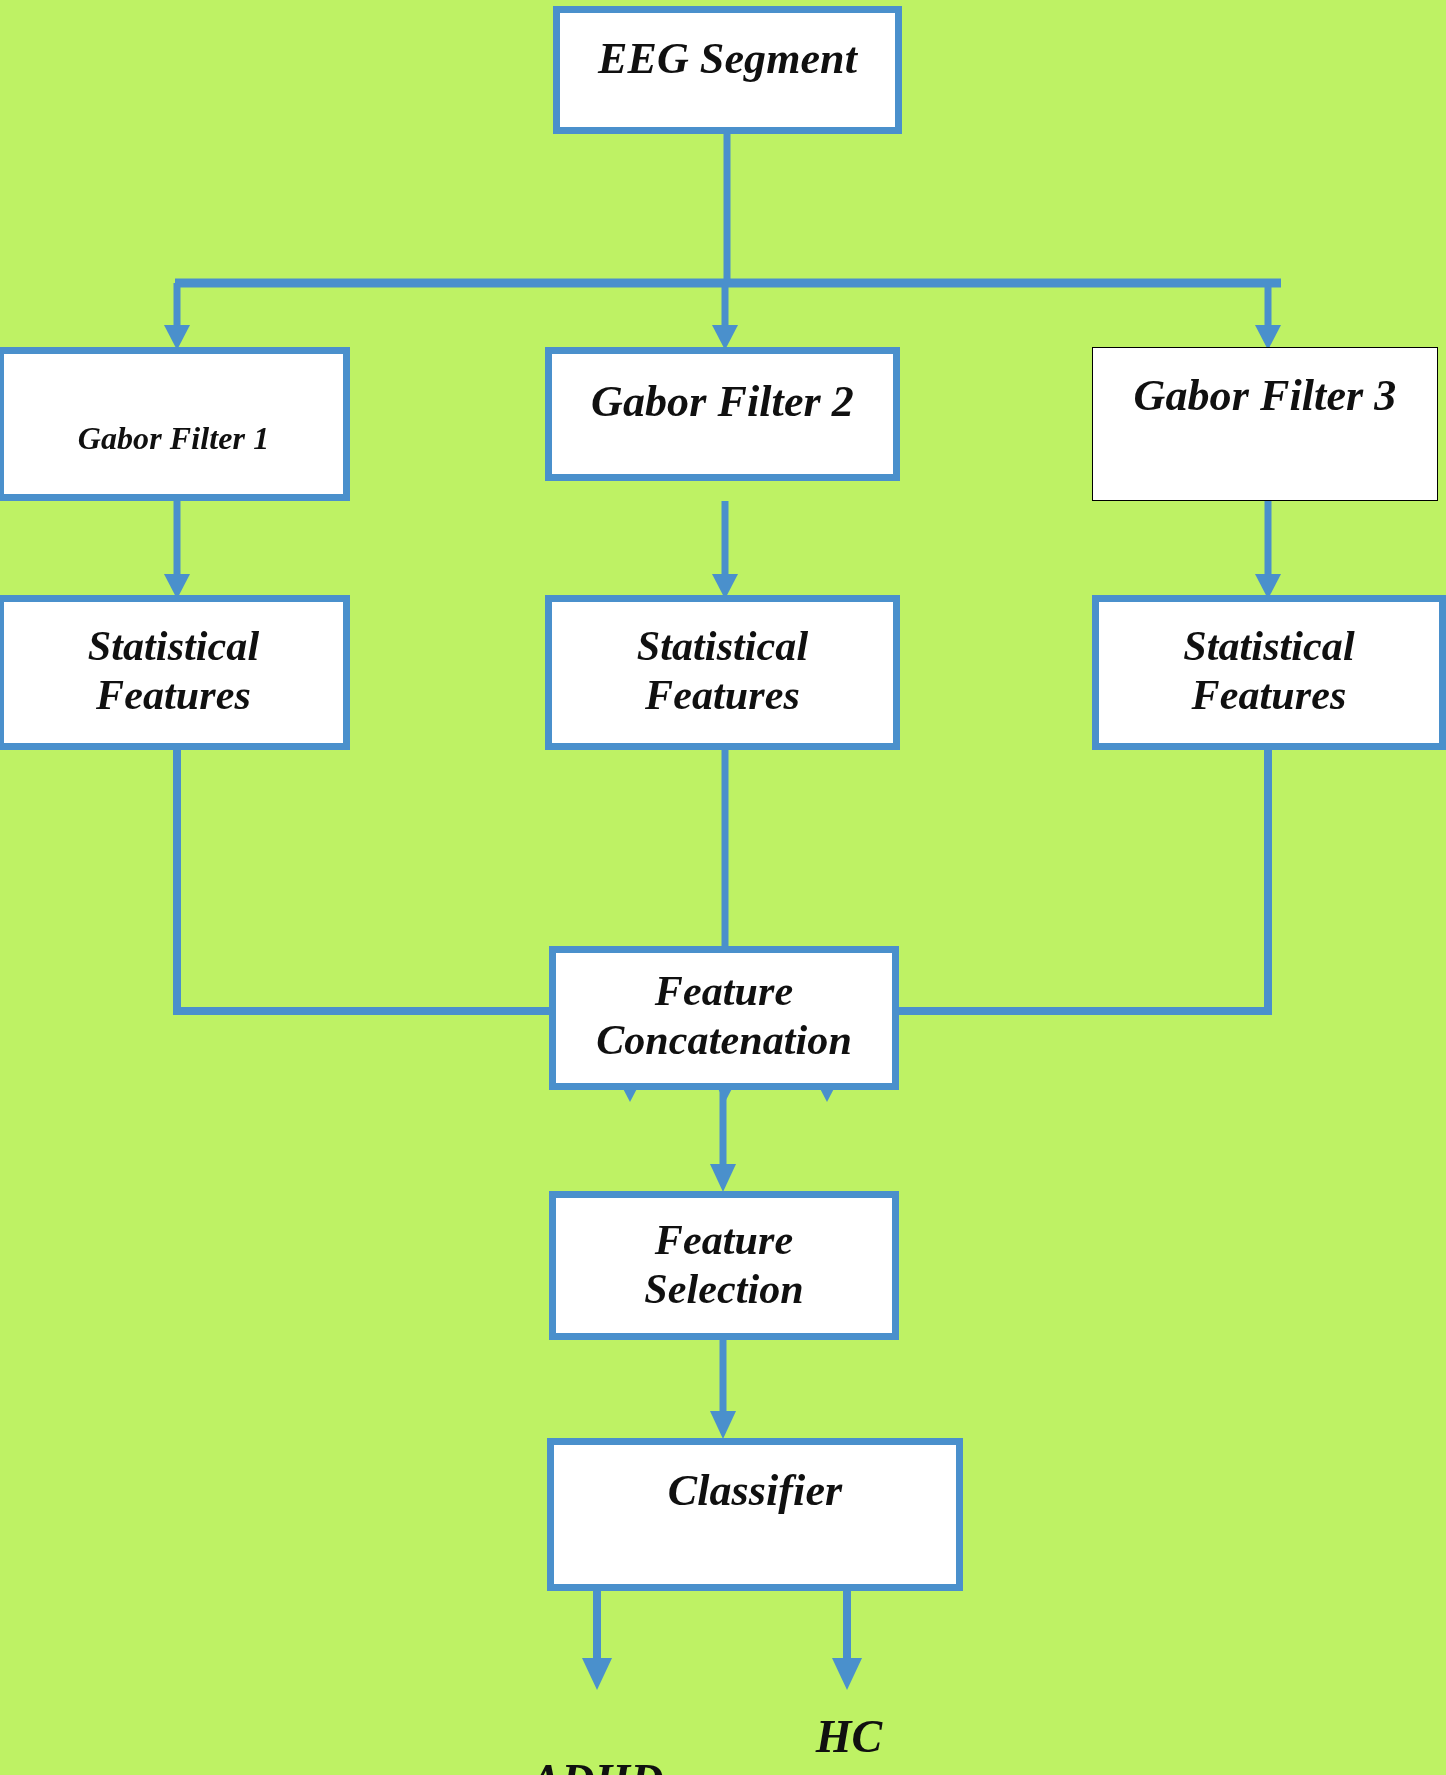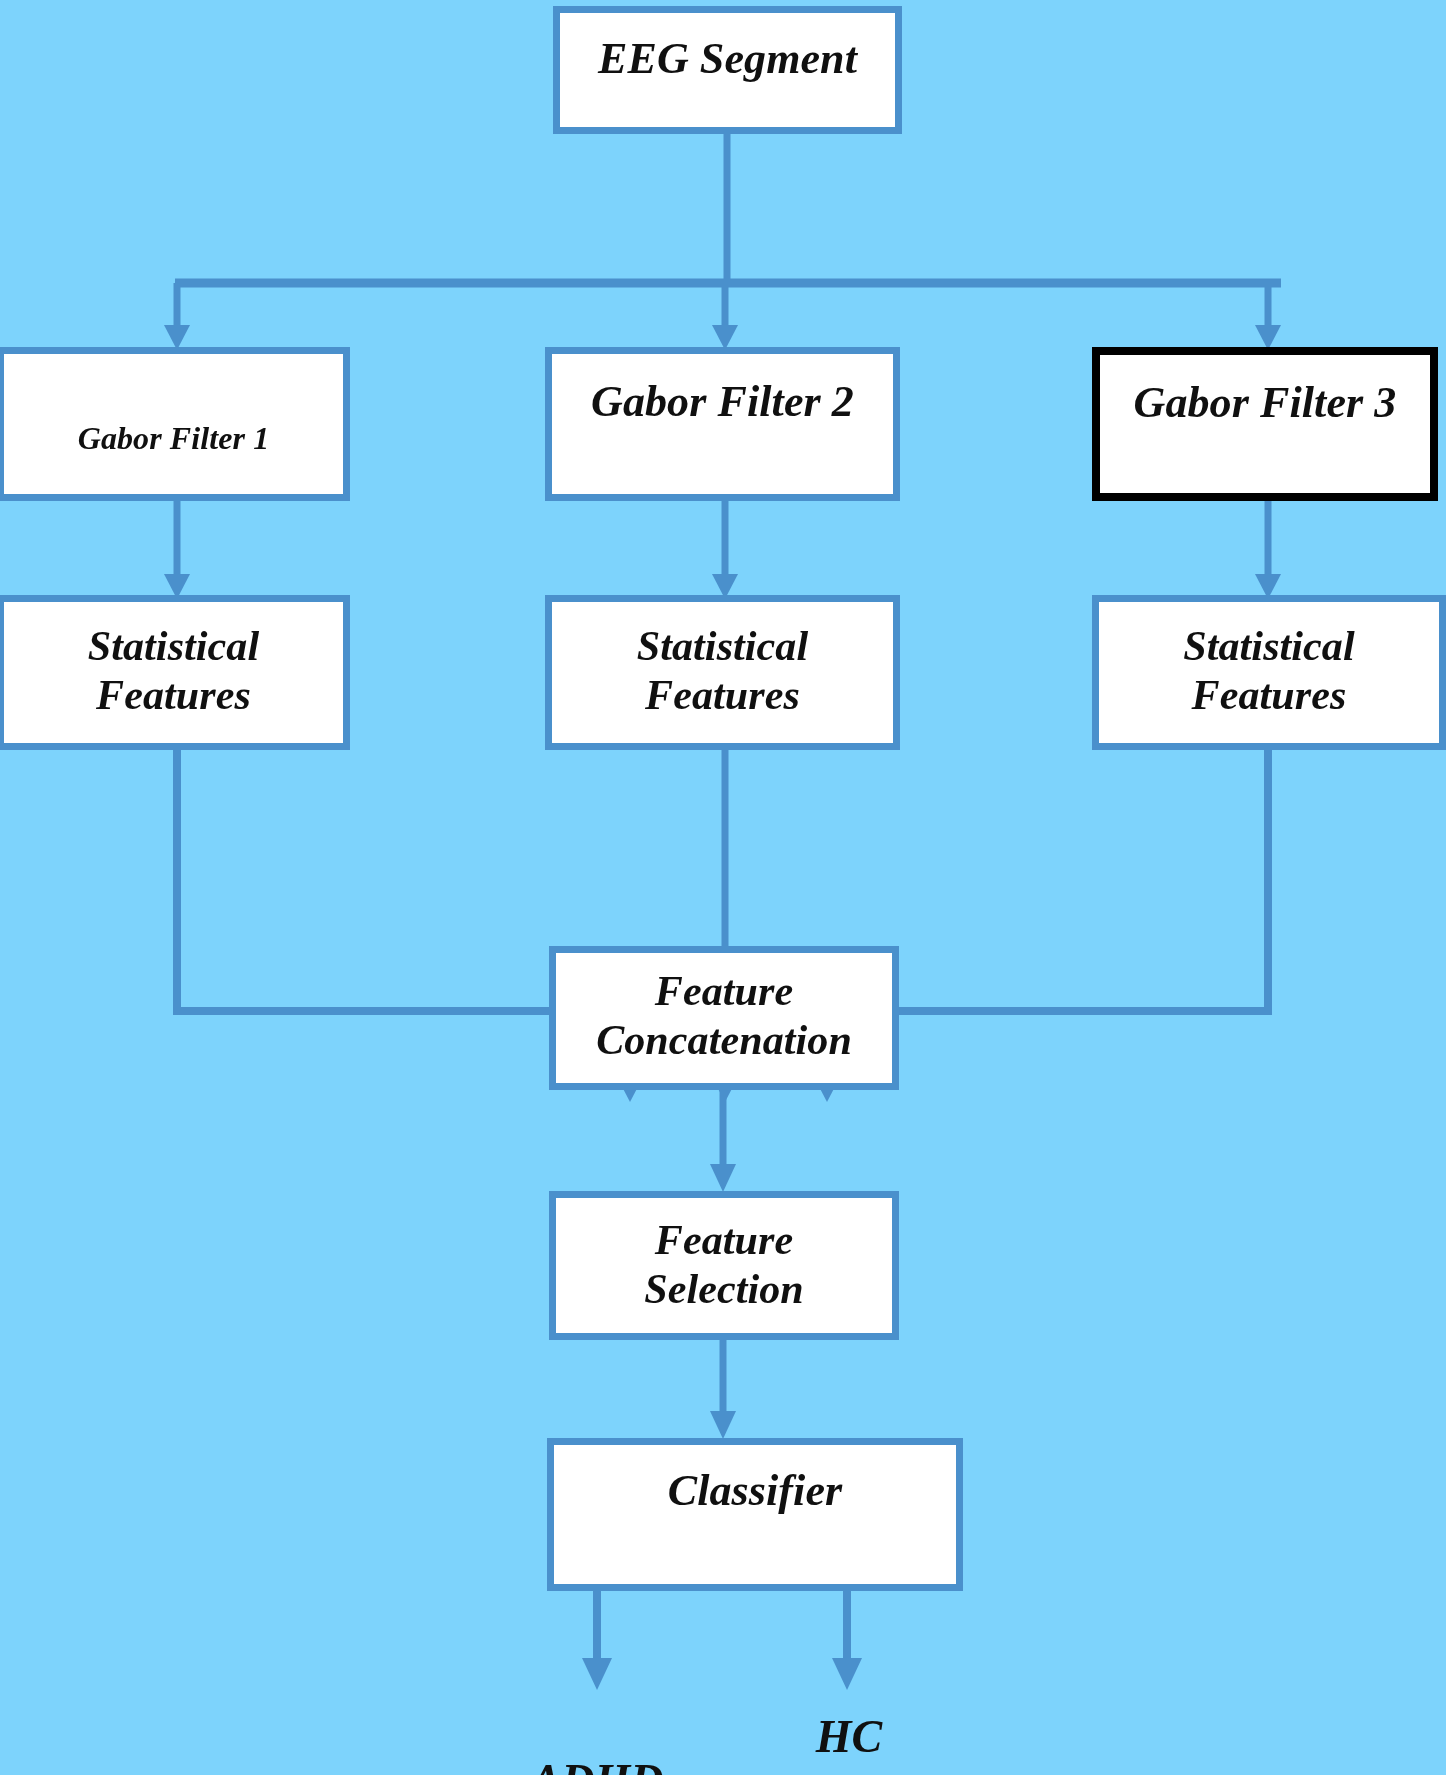--- a/index.html
+++ b/index.html
@@ -10,21 +10,21 @@
   body {
     width: 1446px;
     height: 1775px;
     font-family: "Liberation Serif", "DejaVu Serif", serif;
     overflow: hidden;
   }
   #diagram-root {
     position: relative;
     width: 1446px;
     height: 1775px;
-    background: #7dd3fc;
+    background: #bef264;
   }
   #flow-svg {
     position: absolute;
     left: 0;
     top: 0;
     width: 1446px;
     height: 1775px;
   }
   .node-box {
     position: absolute;
@@ -141,25 +141,25 @@
   </svg>
 
   <div class="node-box" style="left:553px; top:6px; width:349px; height:128px; border:7px solid #4A90CC; padding-top:20px;">
     <span class="node-label" style="font-size:44px;">EEG Segment</span>
   </div>
 
   <div class="node-box" style="left:-3px; top:347px; width:353px; height:154px; border:7px solid #4A90CC; padding-top:22px;">
     <span class="node-label" style="font-size:32px;margin-top:44px;">Gabor Filter 1</span>
   </div>
 
-  <div class="node-box" style="left:545px; top:347px; width:355px; height:154px; border:7px solid #4A90CC; padding-top:22px;">
+  <div class="node-box" style="left:545px; top:347px; width:355px; height:134px; border:7px solid #4A90CC; padding-top:22px;">
     <span class="node-label" style="font-size:44px;">Gabor Filter 2</span>
   </div>
 
-  <div class="node-box" style="left:1092px; top:347px; width:346px; height:154px; border:8px solid #000000; padding-top:22px;">
+  <div class="node-box" style="left:1092px; top:347px; width:346px; height:154px; border:1px solid #000000; padding-top:22px;">
     <span class="node-label" style="font-size:44px;">Gabor Filter 3</span>
   </div>
 
   <div class="node-box" style="left:-3px; top:595px; width:353px; height:155px; border:7px solid #4A90CC; padding-top:20px;">
     <span class="node-label" style="font-size:42px;">Statistical
 Features</span>
   </div>
 
   <div class="node-box" style="left:545px; top:595px; width:355px; height:155px; border:7px solid #4A90CC; padding-top:20px;">
     <span class="node-label" style="font-size:42px;">Statistical

